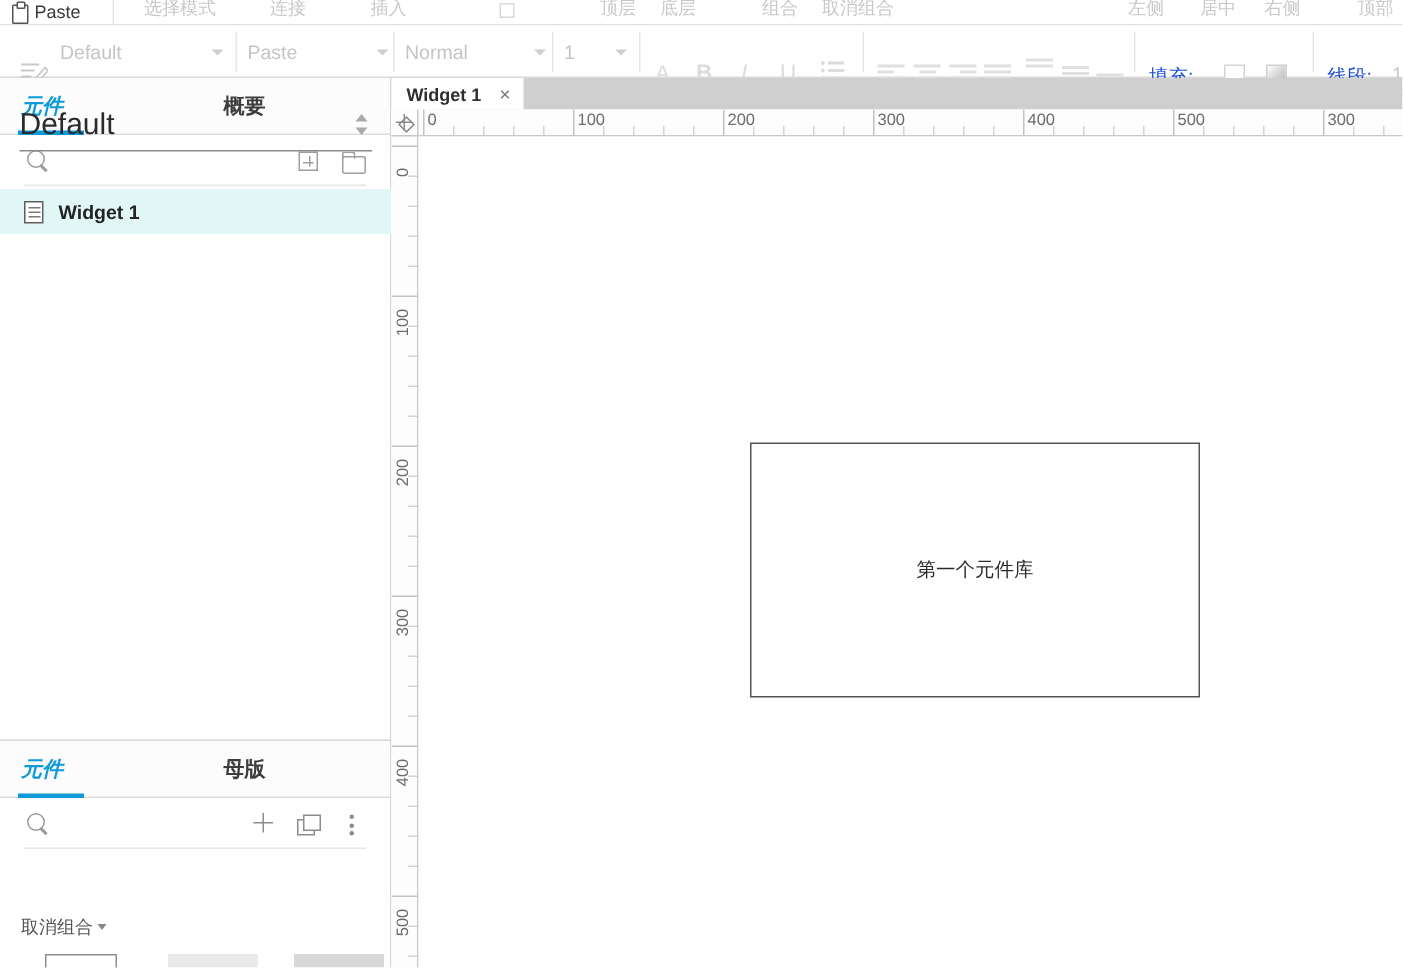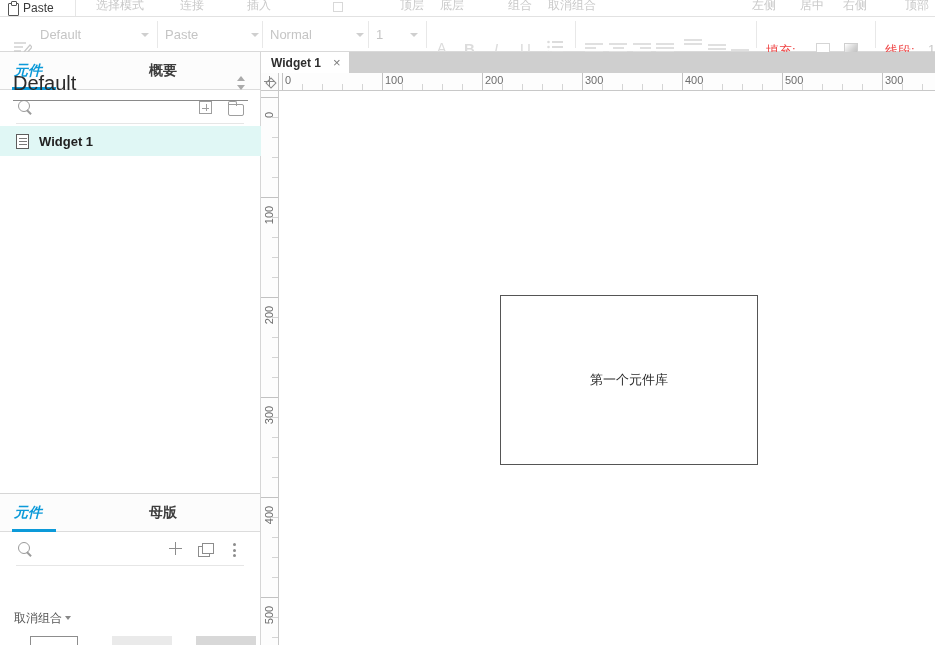--- a/index.html
+++ b/index.html
@@ -73,21 +73,21 @@
     color: #dcdcdc; font-size: 15px; line-height: 1;
     user-select: none;
   }
   .align-icon {
     position: absolute; width: 18px; height: 12px;
   }
   .align-icon i {
     display: block; height: 2px; background: #e0e0e0; margin-bottom: 2px;
   }
   .fill-label {
-    position: absolute; top: 25px; font-size: 13px; color: #ef4444;
+    position: absolute; top: 25px; font-size: 13px; color: #1d4ed8;
     white-space: nowrap;
   }
   .swatch-hollow {
     position:absolute; top: 26px; width: 14px; height: 14px;
     border: 1px solid #d5d5d5; background: #fff;
   }
   .swatch-grad {
     position:absolute; top: 26px; width: 14px; height: 14px;
     background: linear-gradient(135deg, #ffffff 0%, #d2d2d2 55%, #b9b9b9 100%);
     border: 1px solid #cfcfcf;
@@ -567,17 +567,17 @@
         <div class="rv-minor" style="top: 446px;"></div>
         <div class="rv-minor" style="top: 466px;"></div>
         <div class="rv-minor" style="top: 486px;"></div>
         <div class="rv-major" style="top: 506px;"></div>
         <div class="rv-label" style="top: 518px;">500</div>
         <div class="rv-minor" style="top: 526px;"></div>
         <div class="rv-minor" style="top: 546px;"></div>
       </div>
 
     <div class="canvas-surface" id="canvas-surface">
-        <div class="shape-rect" style="left: 221px; top: 204px; width: 258px; height: 170px;">第一个元件库</div>
+        <div class="shape-rect" style="left: 221px; top: 204px; width: 300px; height: 170px;">第一个元件库</div>
       </div>
   </div>
 
 </div>
 
 </body></html>

